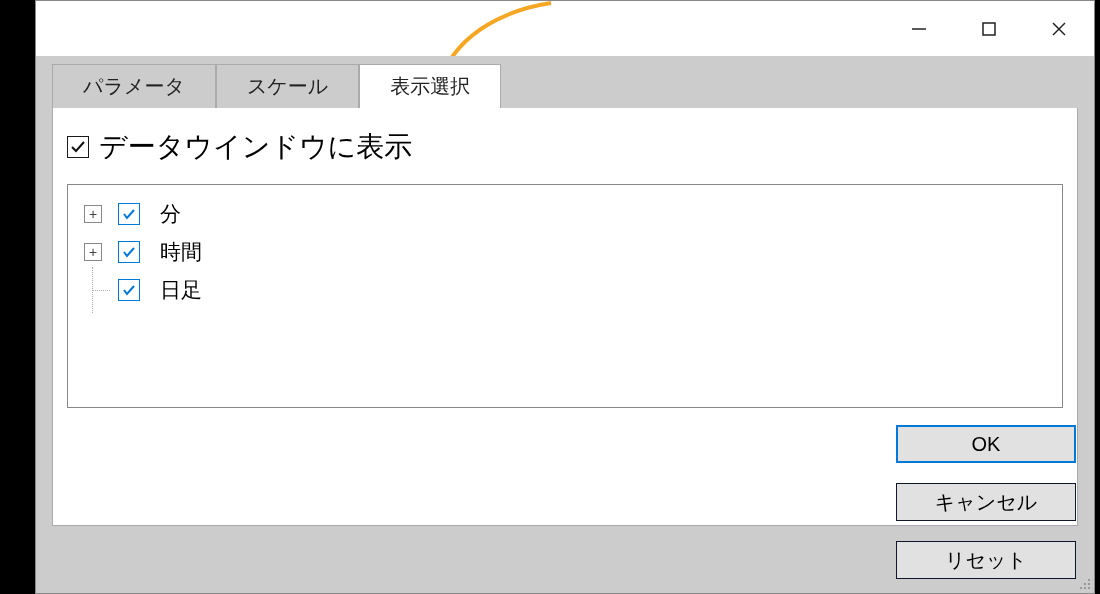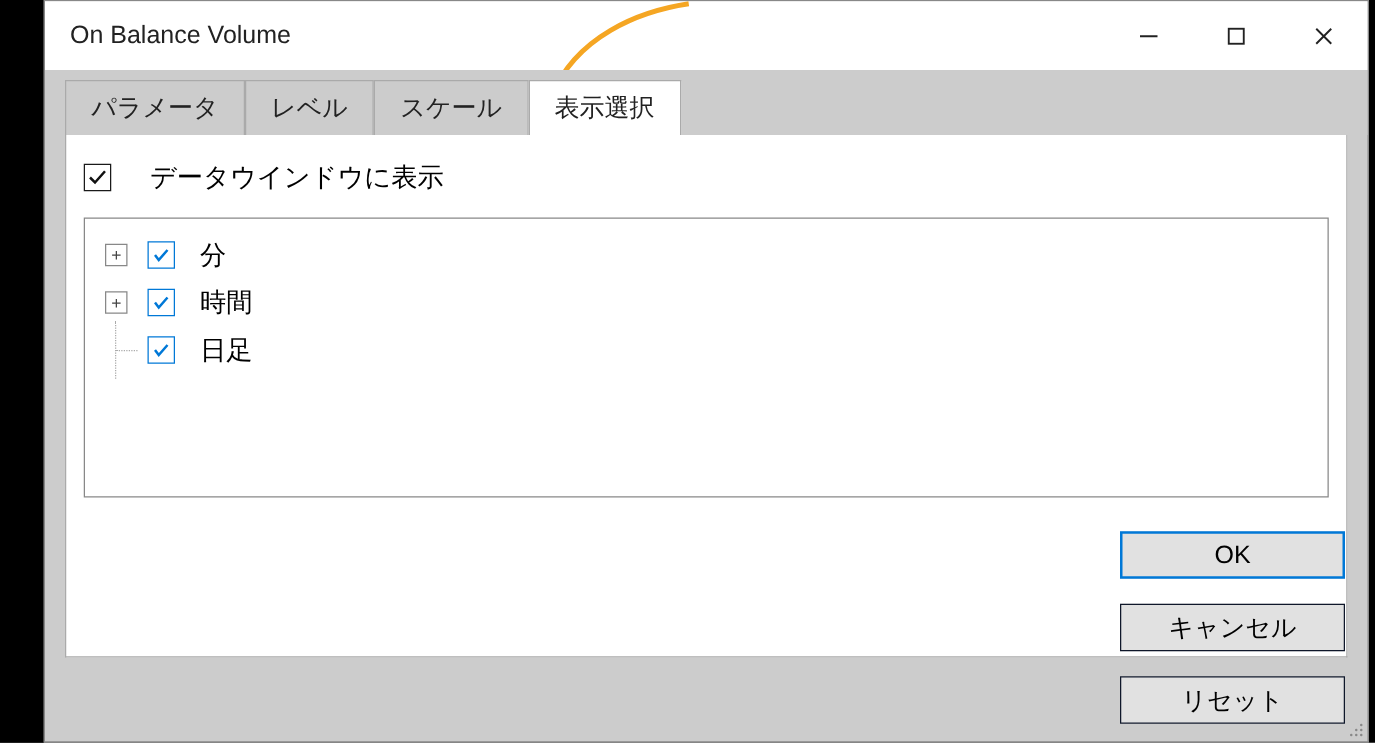--- a/index.html
+++ b/index.html
@@ -46,21 +46,21 @@
   
   .tabstrip {
     display: flex;
     align-items: flex-end;
     height: 52px;
     padding-left: 16px;
     background: #ccc;
     position: relative;
   }
   .tab {
-    padding: 8px 20px 8px;
+    padding: 8px 30px 8px;
     border: 1px solid #aaa;
     border-bottom: none;
     background: #ccc;
     font-size: 20px;
     margin-right: 0px;
     color: #222;
   }
   .tab.active {
     background: #fff;
     border-color: #aaa;
@@ -91,21 +91,21 @@
     display: flex;
     align-items: center;
     justify-content: center;
     margin-right: 10px;
     flex: 0 0 auto;
   }
   .chkbox.tree {
     border-color: #0078d7;
   }
   .chkbox svg { display:block; }
-  .chk-label { font-size: 21px; margin-left: 21px; }
+  .chk-label { font-size: 28px; }
   
   .treebox {
     border: 1px solid #888;
     height: 224px;
     padding: 10px 10px 10px 16px;
   }
   .tree-item {
     display: flex;
     align-items: center;
     height: 38px;
@@ -195,21 +195,20 @@
   <svg class="arrow" viewBox="0 0 130 90">
     <defs>
       <marker id="ah" markerWidth="10" markerHeight="10" refX="3" refY="3" orient="auto">
         <path d="M0,0 L6,3 L0,6 Z" fill="#f5a623"></path>
       </marker>
     </defs>
     <path d="M120,4 C80,10 30,30 10,78" fill="none" stroke="#f5a623" stroke-width="4" marker-end="url(#ah)"></path>
   </svg>
 
   <div class="titlebar">
-    <span class="title">On Balance Volume</span>
     <div class="winctrls">
       <div class="winbtn">
         <svg width="18" height="18">
             <line x1="2" y1="9" x2="16" y2="9" stroke="#222" stroke-width="1.5"></line>
           </svg>
       </div>
       <div class="winbtn">
         <svg width="16" height="16">
             <rect x="2" y="2" width="12" height="12" fill="none" stroke="#222" stroke-width="1.5"></rect>
           </svg>
@@ -218,21 +217,20 @@
         <svg width="18" height="18">
             <line x1="3" y1="3" x2="15" y2="15" stroke="#222" stroke-width="1.5"></line>
             <line x1="15" y1="3" x2="3" y2="15" stroke="#222" stroke-width="1.5"></line>
           </svg>
       </div>
     </div>
   </div>
 
   <div class="tabstrip">
     <div class="tab">パラメータ</div>
-    <div class="tab">レベル</div>
     <div class="tab">スケール</div>
     <div class="tab active">表示選択</div>
   </div>
 
   <div class="content">
 
     <div class="chk-row">
       <span class="chkbox">
         <svg width="16" height="16">
             <polyline points="2,8 6,12 14,3" fill="none" stroke="#111" stroke-width="2"></polyline>

